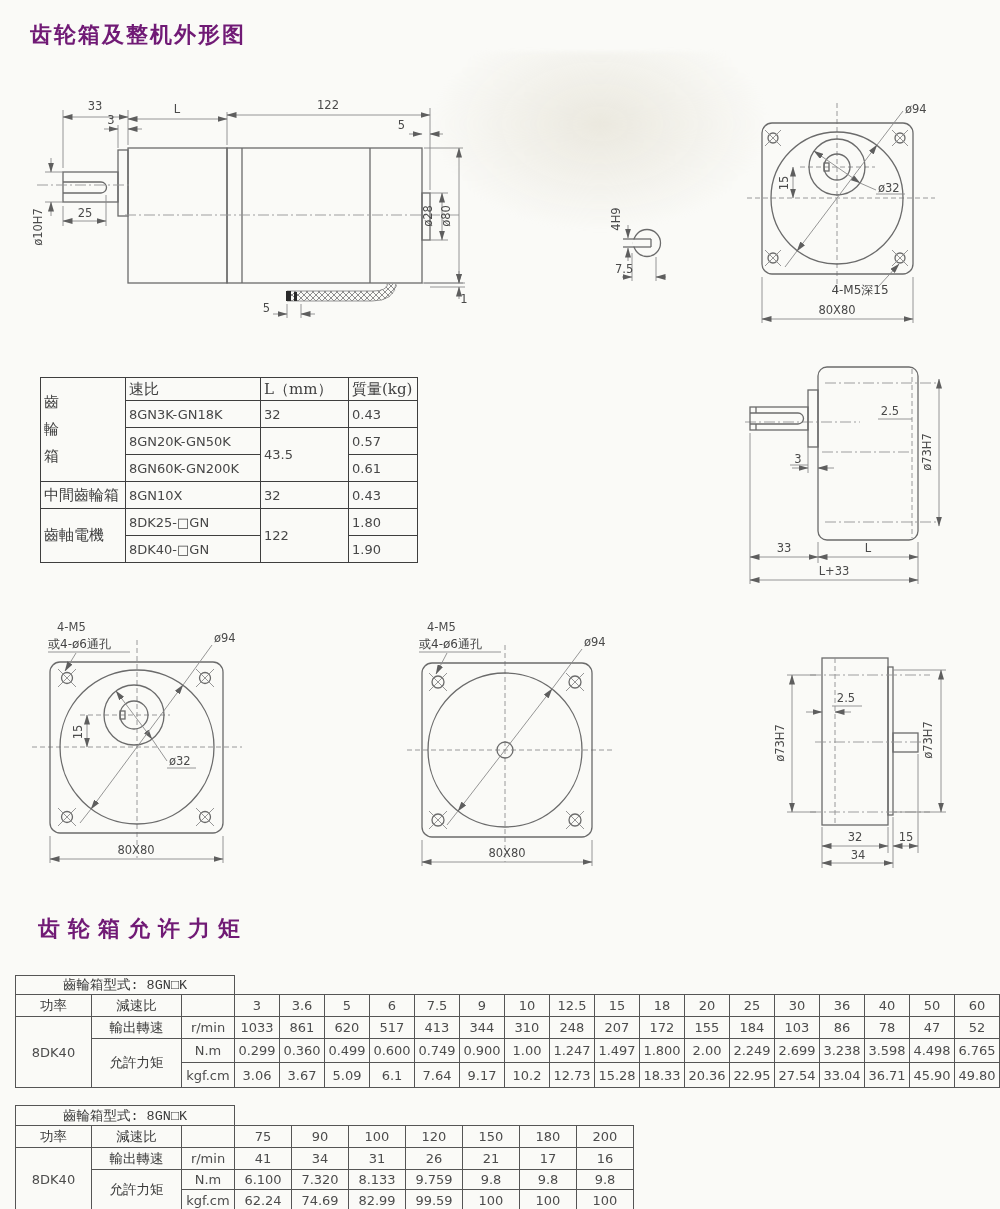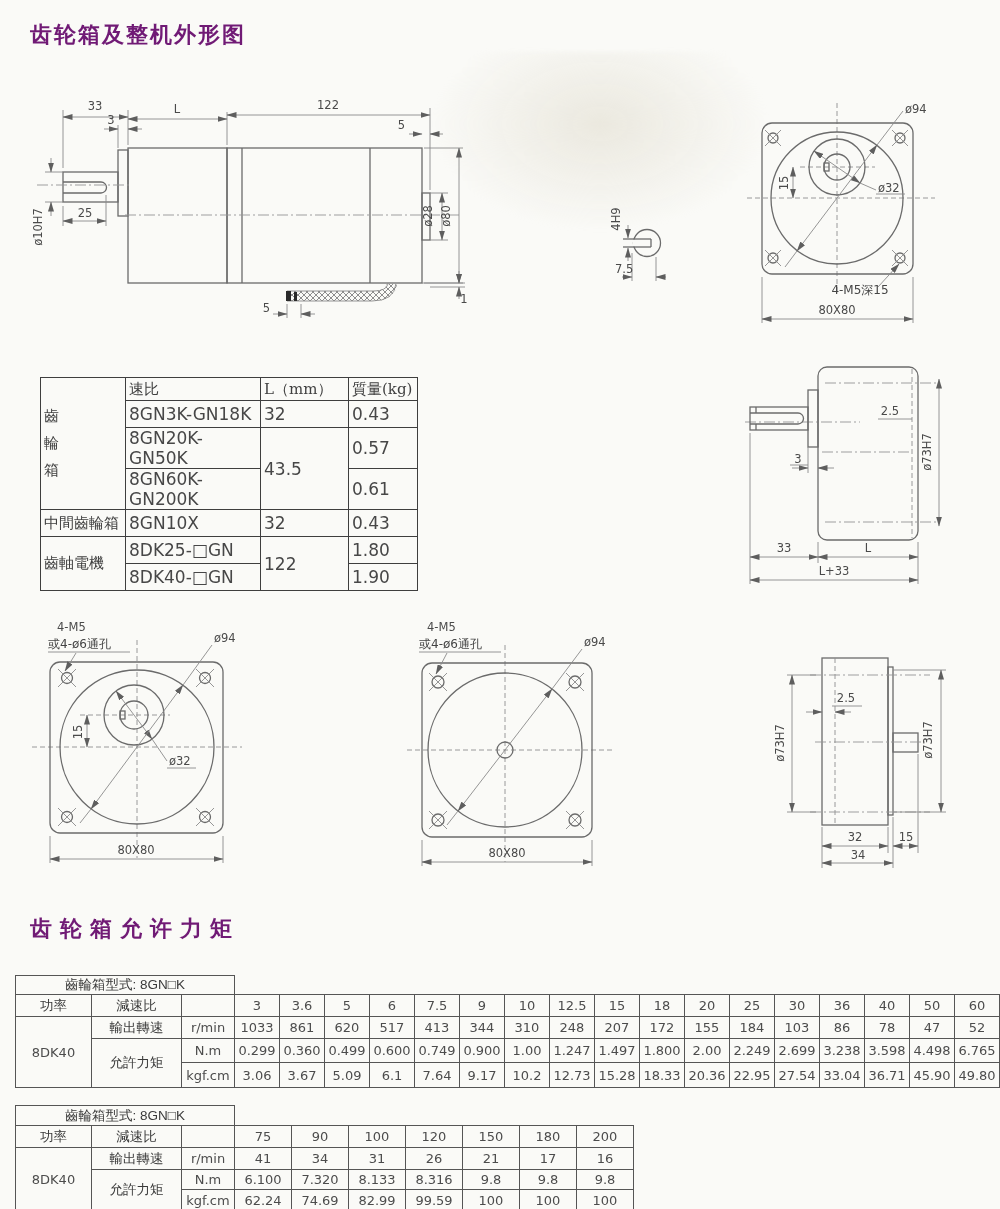--- a/index.html
+++ b/index.html
@@ -1,43 +1,43 @@
 <!DOCTYPE html>
 <html><head>
 <meta charset="utf-8">
 <style>
   html,body{margin:0;padding:0}
   body{position:relative;width:1000px;height:1209px;background:#fafaf7;overflow:hidden;
        font-family:"DejaVu Sans","Liberation Sans",sans-serif;color:#3c3c3c}
   .abs{position:absolute}
   .title{position:absolute;font-weight:bold;color:#701a75;font-size:22px;white-space:nowrap}
   #title-top{left:30px;top:20px;letter-spacing:2px}
-  #title-torque{left:30px;top:914px;letter-spacing:8px}
+  #title-torque{left:38px;top:914px;letter-spacing:8px}
   .ghost-blob{position:absolute;left:430px;top:52px;width:340px;height:180px;
       background:radial-gradient(ellipse at 50% 40%, rgba(231,228,217,0.8), rgba(250,250,247,0) 70%);
       filter:blur(2px);pointer-events:none}
   
   .ln{stroke:#6b6b6b;stroke-width:1.3;fill:none}
   .lt{stroke:#8a8a8a;stroke-width:0.9;fill:none}
   .cl{stroke:#949494;stroke-width:0.9;fill:none;stroke-dasharray:11 3 2 3}
   .dsh{stroke:#8f8f8f;stroke-width:0.9;fill:none;stroke-dasharray:5 3}
   svg text{fill:#4a4a4a;font-family:"DejaVu Sans",sans-serif;font-size:11.5px}
   svg .cjkt{font-size:12px;fill:#444}
   
   .spec{border-collapse:collapse;background:transparent}
   .spec td{border:1.6px solid #3e3e3e;text-align:left;vertical-align:middle;padding:0 3px;color:#404040}
-  .spec .num{font-size:17px;color:#474747}
+  .spec .num{font-size:13px;color:#474747}
   .spec .cjk{font-size:15px;font-family:"DejaVu Serif","Liberation Serif",serif}
   .spec .vgroup{white-space:pre-line;line-height:1.8}
   
   .tq{border-collapse:collapse;background:transparent}
   .tq td{border:1.5px solid #555;text-align:center;vertical-align:middle;padding:0;
          font-size:13px;color:#4c4c4c}
   .tq td.ghost{border:none}
-  .tq .cjk{font-size:13.5px;font-family:Liberation Sans, sans-serif;color:#3a3a3a}
+  .tq .cjk{font-size:13.5px;font-family:Liberation Mono, monospace;color:#3a3a3a}
   .tq .c0{width:75px}.tq .c1{width:89px}.tq .c2{width:52px}
   .t1 .dcell{width:44px}
   .t2 .dcell{width:56px}
 </style>
 </head>
 <body>
 
 <div class="ghost-blob"></div>
 
 <div id="title-top" class="title">齿轮箱及整机外形图</div>
@@ -552,21 +552,21 @@
         <td class="dcell">21</td>
         <td class="dcell">17</td>
         <td class="dcell">16</td>
       </tr>
   <tr style="height:20px">
     <td rowspan="2" class="cjk c1">允許力矩</td>
     <td class="c2">N.m</td>
   <td class="dcell">6.100</td>
         <td class="dcell">7.320</td>
         <td class="dcell">8.133</td>
-        <td class="dcell">8.316</td>
+        <td class="dcell">9.759</td>
         <td class="dcell">9.8</td>
         <td class="dcell">9.8</td>
         <td class="dcell">9.8</td>
       </tr>
   <tr style="height:21px">
     <td class="c2">kgf.cm</td>
   <td class="dcell">62.24</td>
         <td class="dcell">74.69</td>
         <td class="dcell">82.99</td>
         <td class="dcell">99.59</td>

